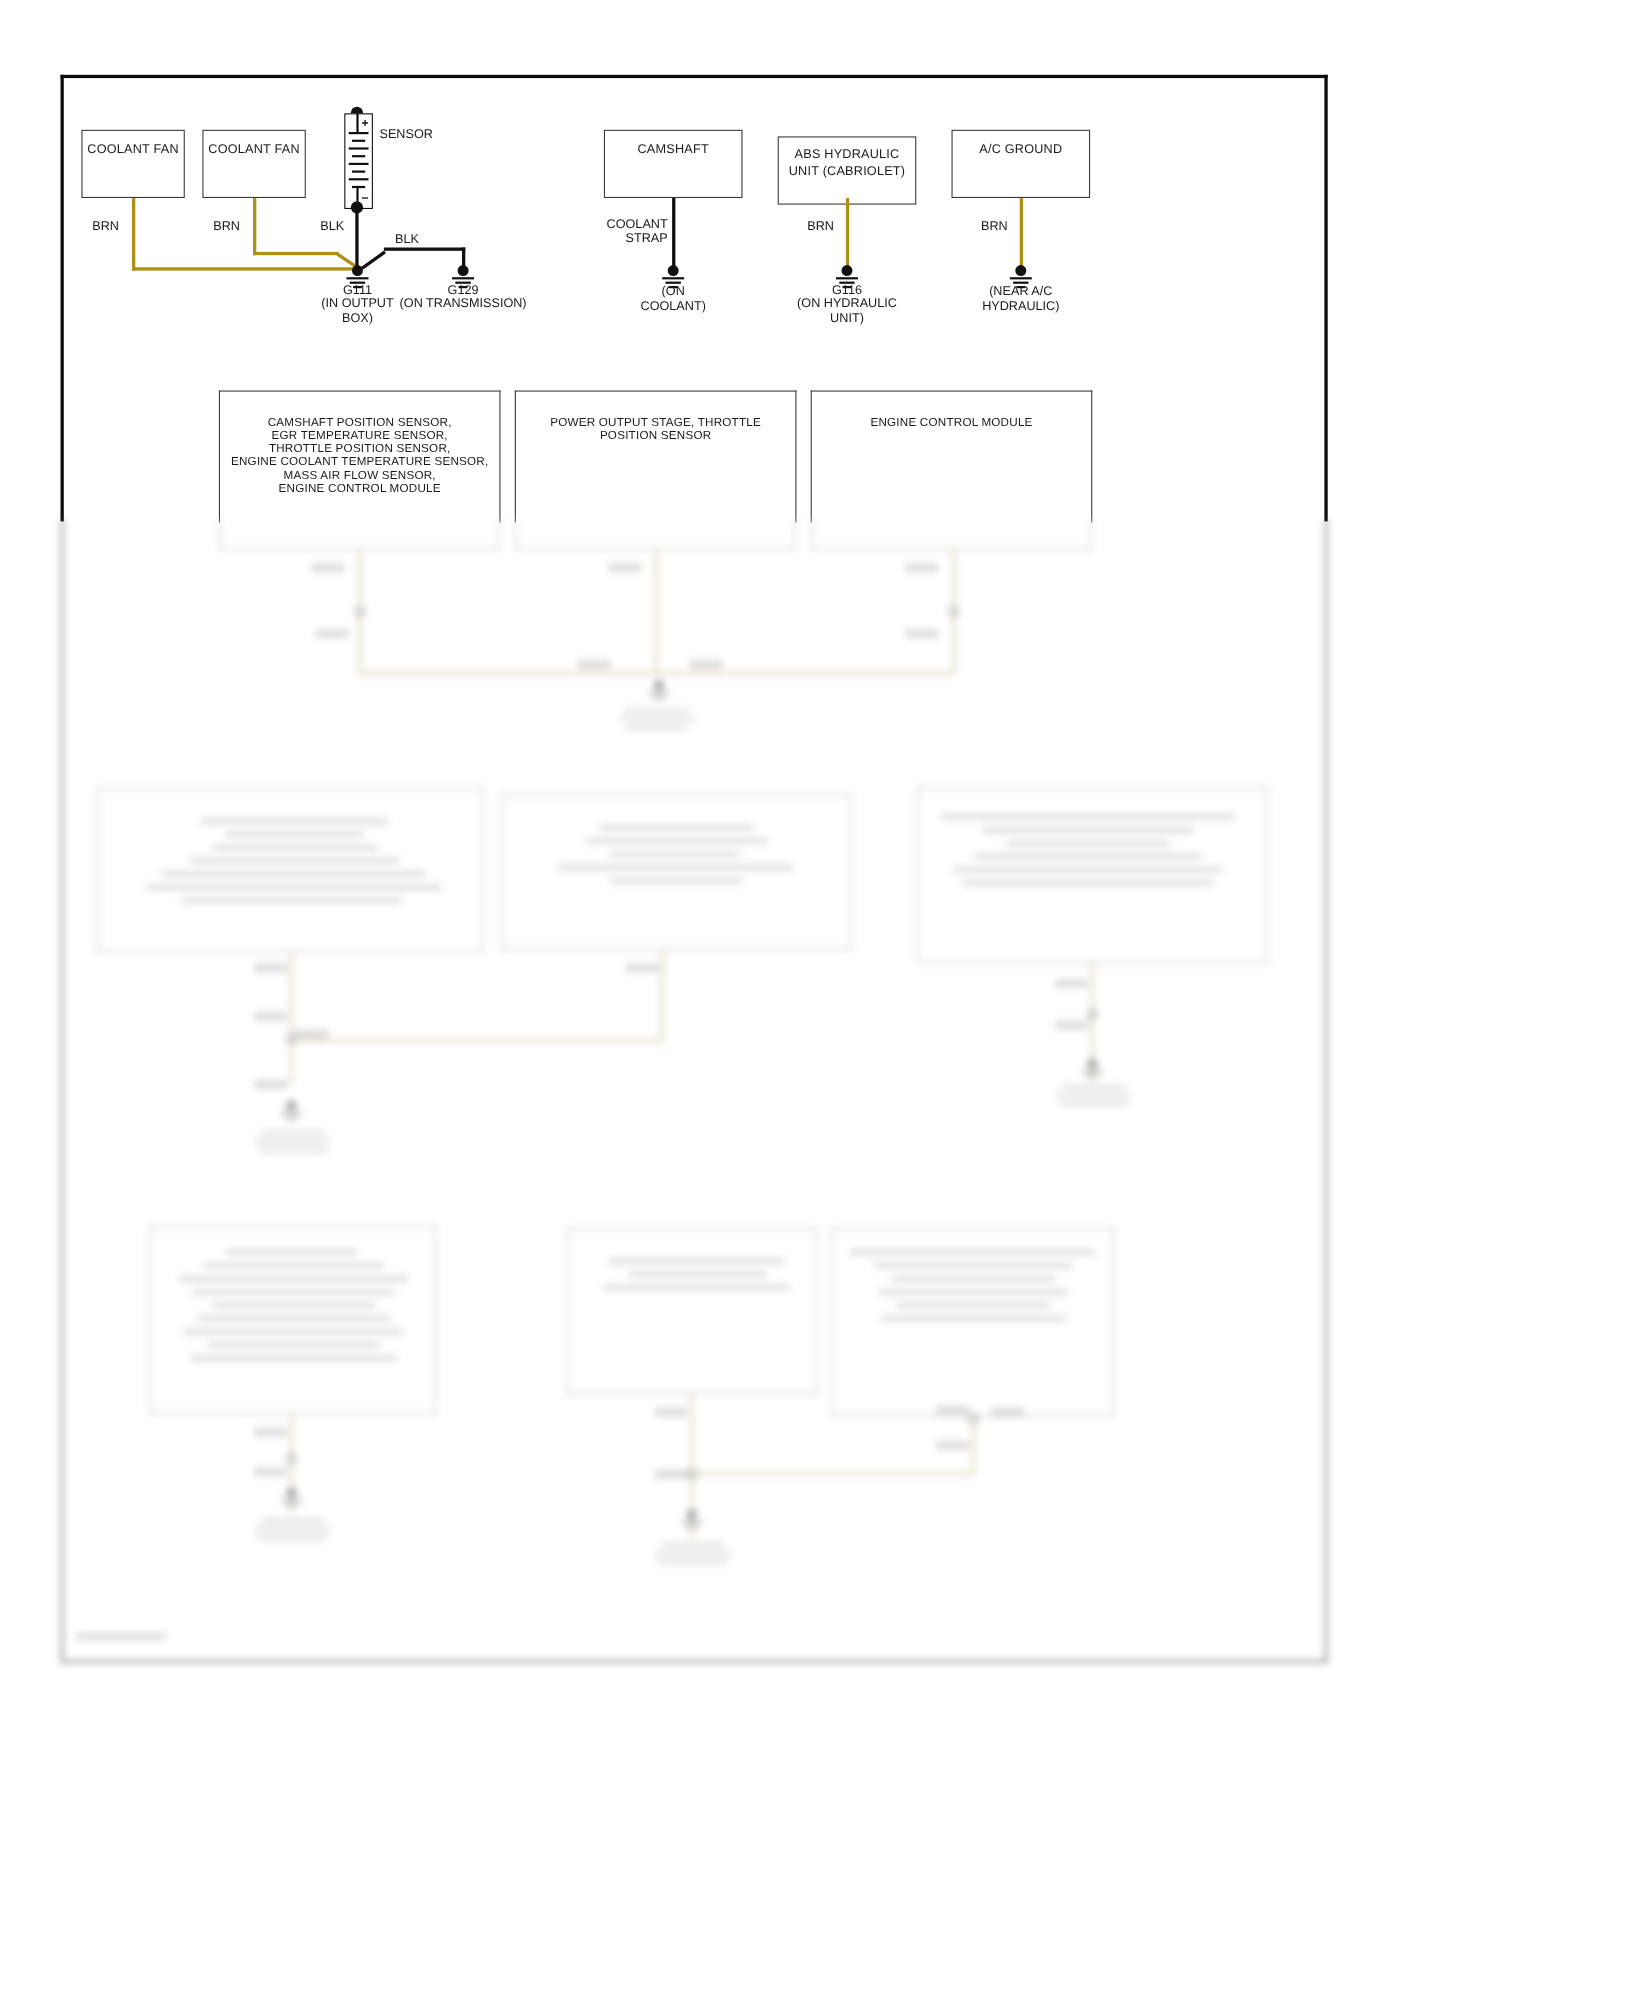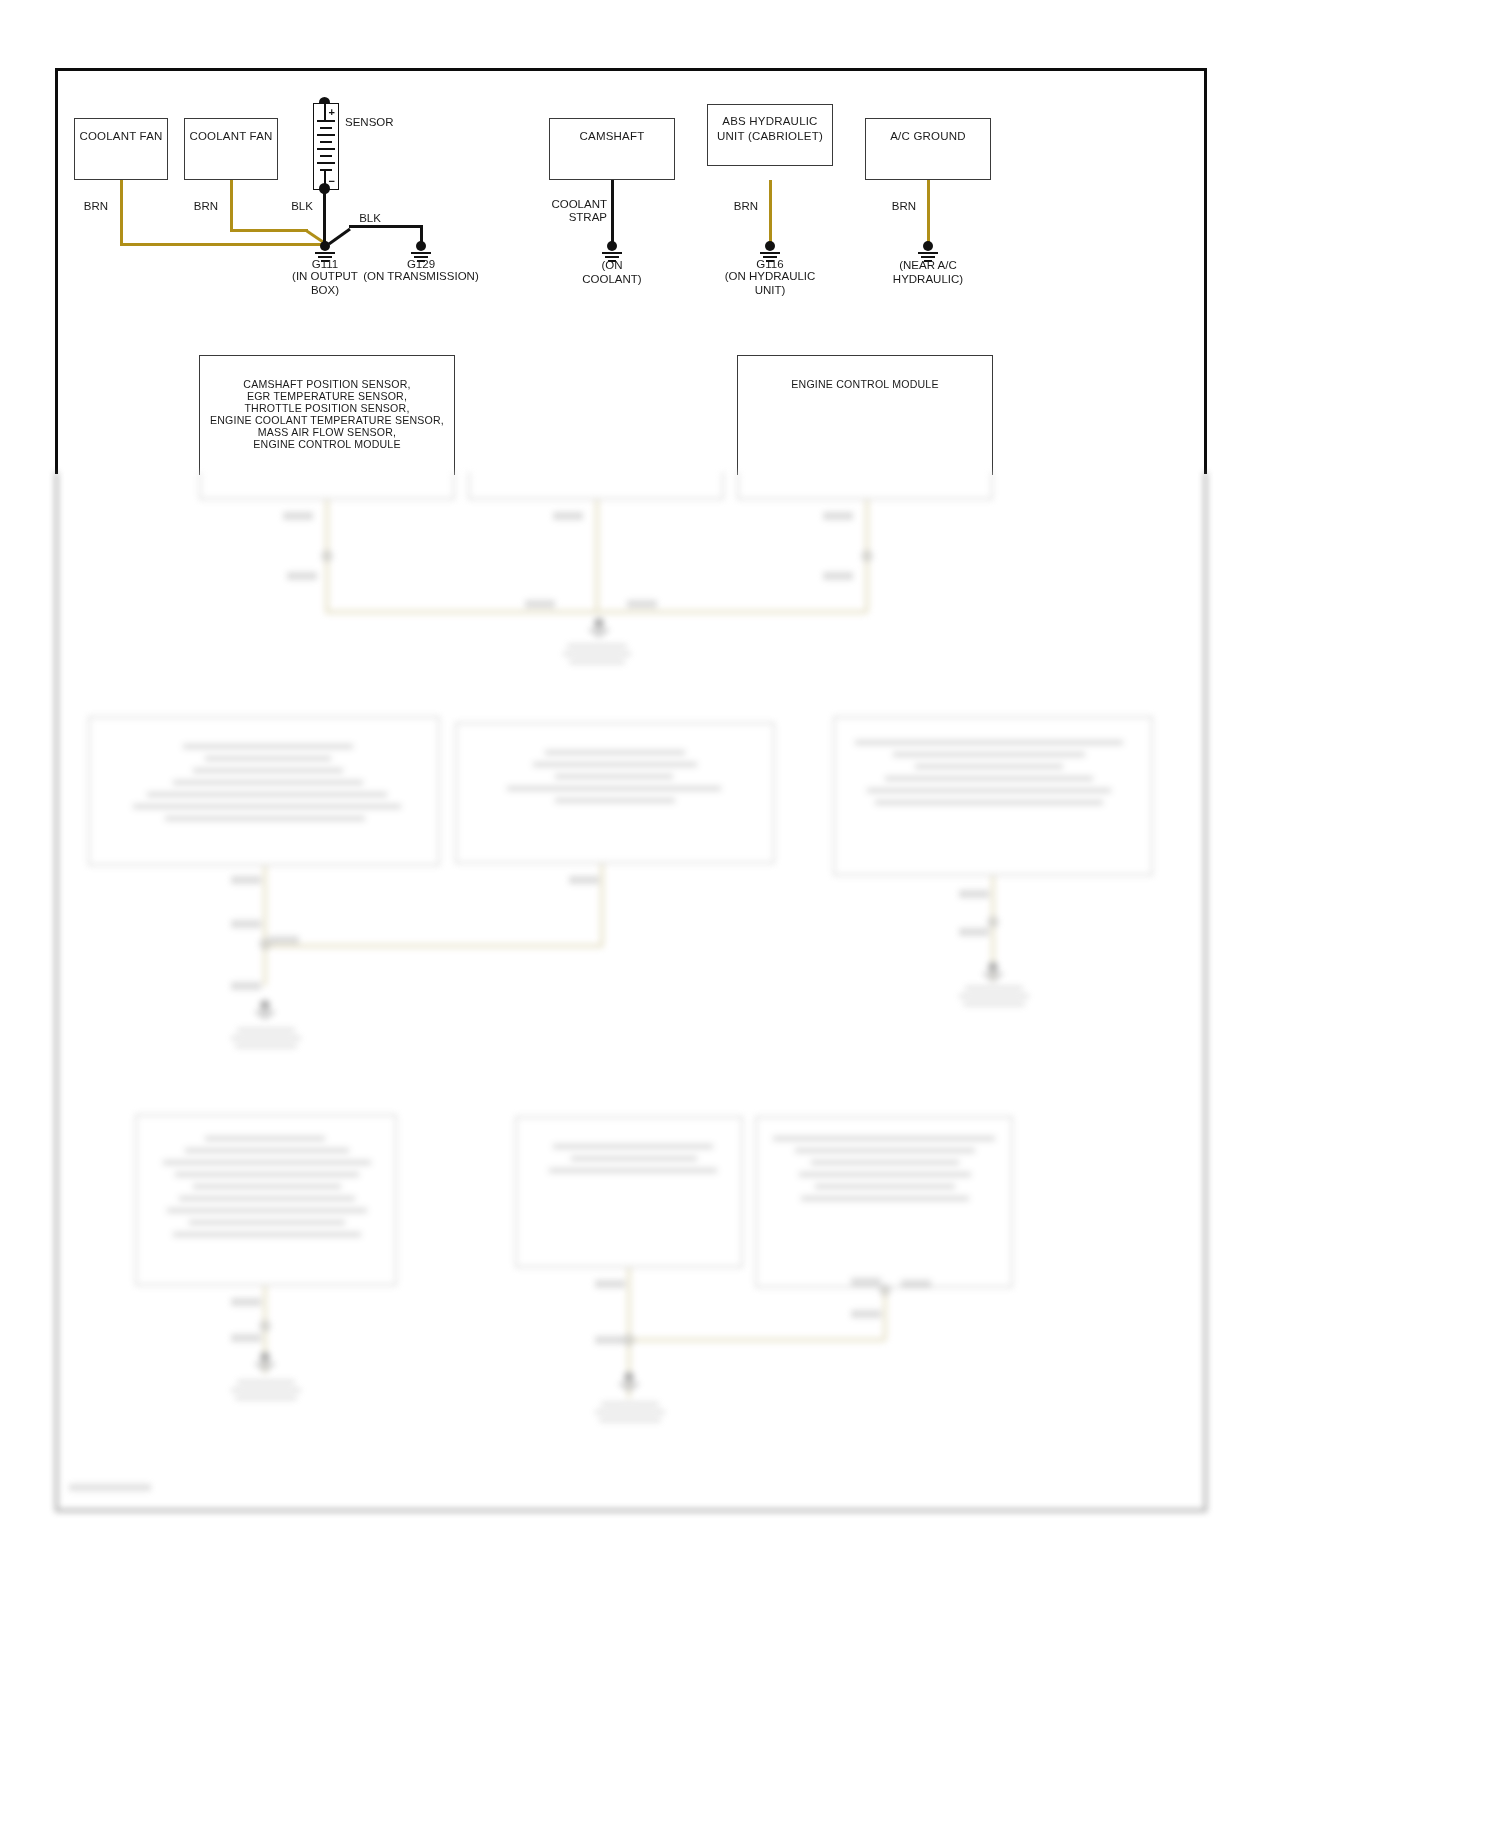--- a/index.html
+++ b/index.html
@@ -84,21 +84,21 @@
   </div>
 
   <div class="box" style="left:184px;top:118px;width:94px;height:62px;">
     <span>COOLANT FAN</span>
   </div>
 
   <div class="box" style="left:549px;top:118px;width:126px;height:62px;">
     <span>CAMSHAFT</span>
   </div>
 
-  <div class="box multi" style="left:707px;top:104px;width:126px;height:62px;align-items:flex-start;padding-top:9px;">
+  <div class="box multi" style="left:707px;top:124px;width:126px;height:62px;align-items:flex-start;padding-top:9px;">
     <span>ABS HYDRAULIC
 UNIT (CABRIOLET)</span>
   </div>
 
   <div class="box" style="left:865px;top:118px;width:126px;height:62px;">
     <span>A/C GROUND</span>
   </div>
 
   <div class="term-dot" style="left:319px;top:97px;"></div>
   <div class="battery">
@@ -203,20 +203,24 @@
 
   <div class="box multi" style="left:199px;top:355px;width:256px;height:120px;border-bottom:none;align-items:flex-start;padding-top:22px;">
     <span style="font-size:10.6px;line-height:12px;">CAMSHAFT POSITION SENSOR,
 EGR TEMPERATURE SENSOR,
 THROTTLE POSITION SENSOR,
 ENGINE COOLANT TEMPERATURE SENSOR,
 MASS AIR FLOW SENSOR,
 ENGINE CONTROL MODULE</span>
   </div>
 
+  <div class="box multi" style="left:468px;top:355px;width:256px;height:120px;border-bottom:none;align-items:flex-start;padding-top:22px;">
+    <span style="font-size:10.6px;line-height:12px;">POWER OUTPUT STAGE, THROTTLE
+POSITION SENSOR</span>
+  </div>
 
   <div class="box multi" style="left:737px;top:355px;width:256px;height:120px;border-bottom:none;align-items:flex-start;padding-top:22px;">
     <span style="font-size:10.6px;line-height:12px;">ENGINE CONTROL MODULE</span>
   </div>
 
   <div class="sheet-blur">
     <div class="bframe-left"></div>
     <div class="bframe-right"></div>
     <div class="bframe-bottom"></div>
 

